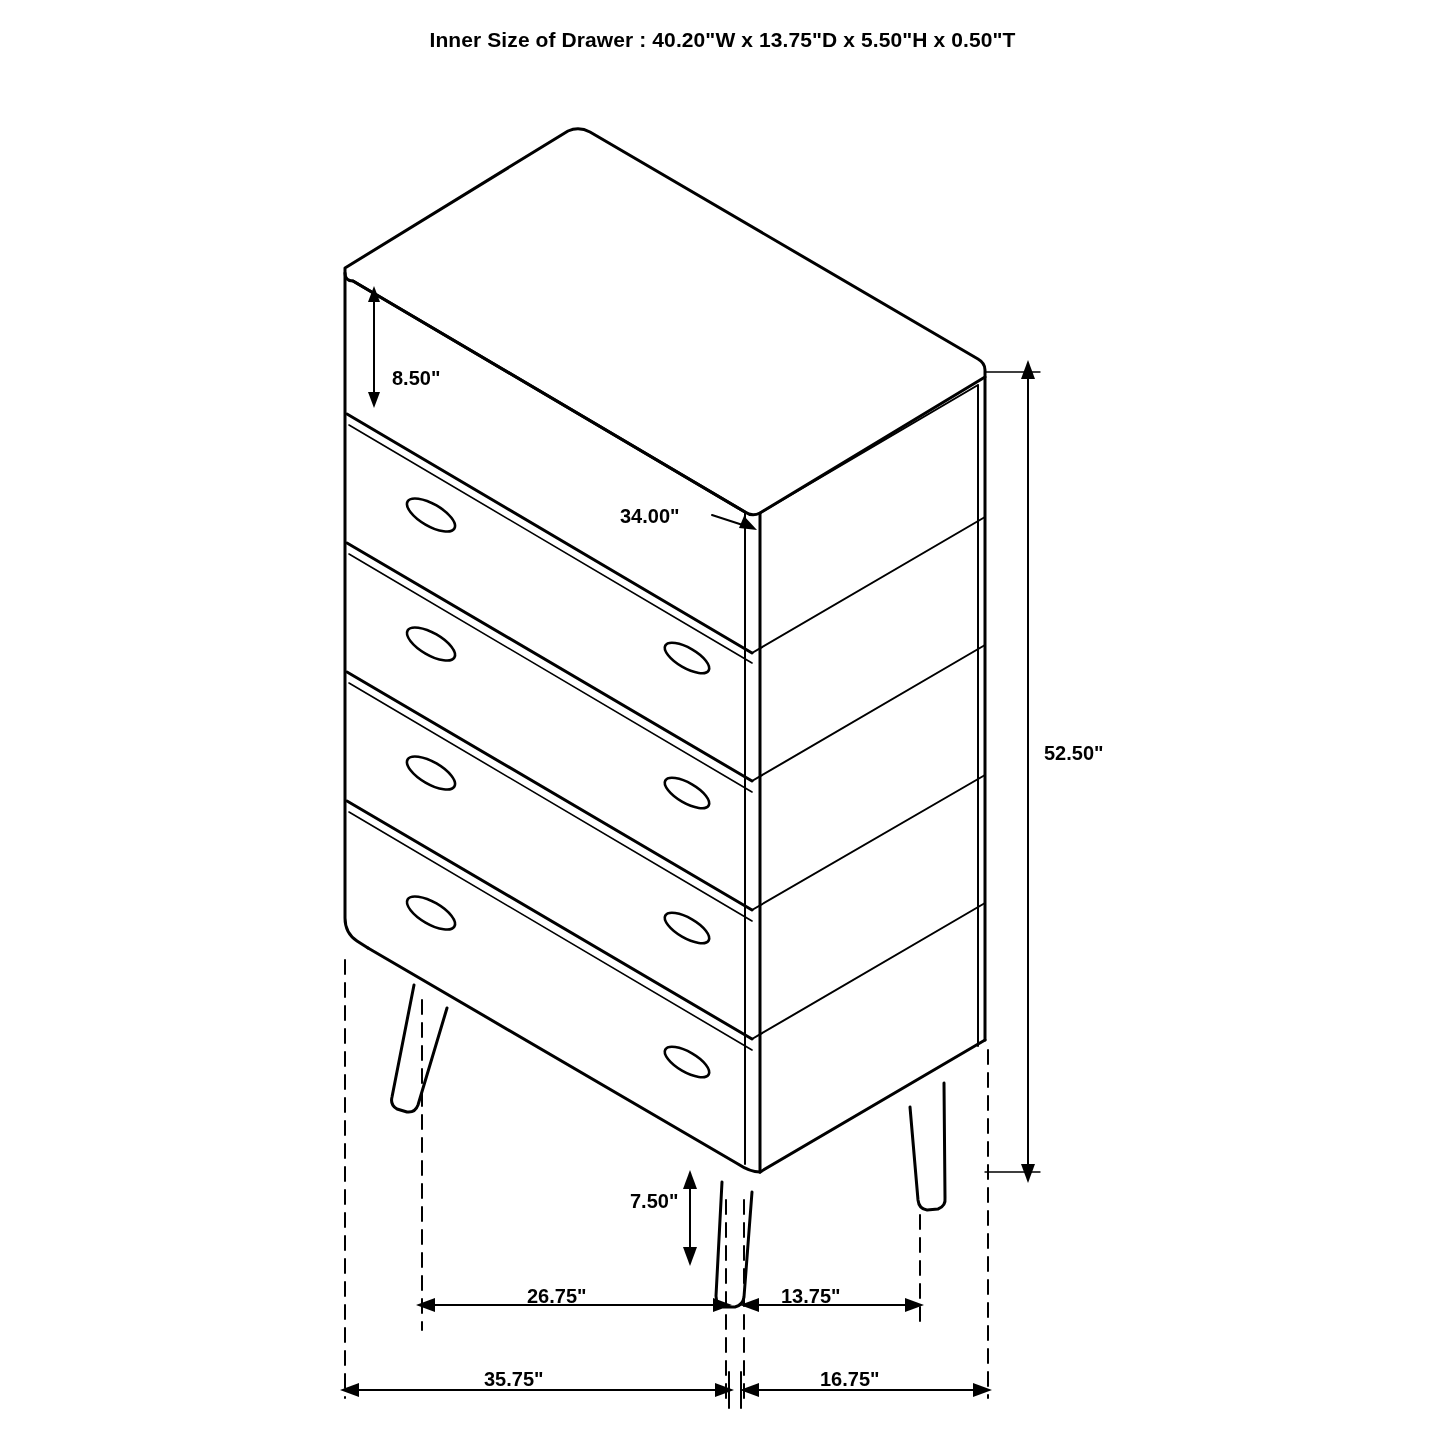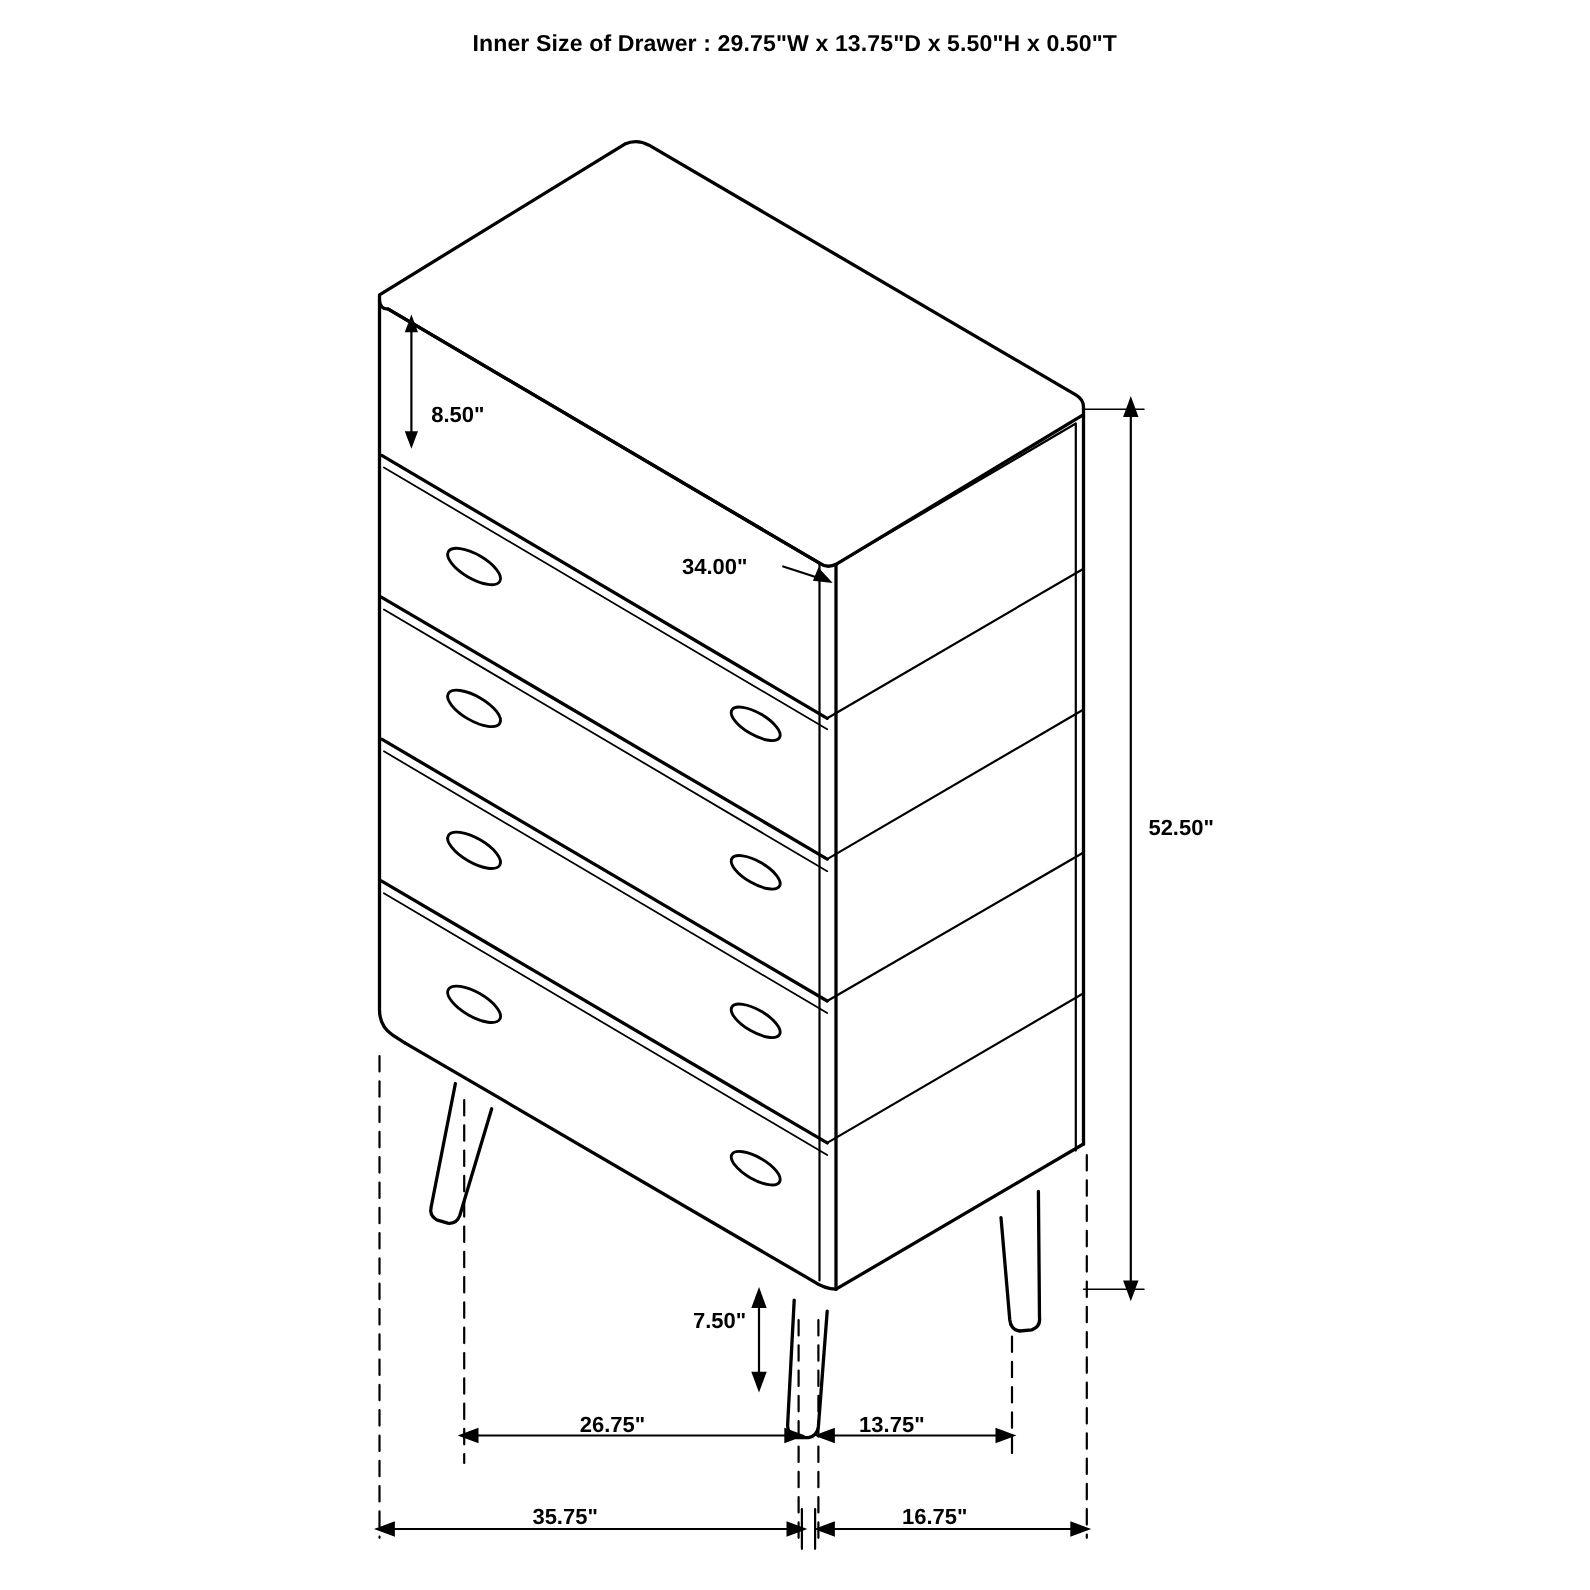--- a/index.html
+++ b/index.html
@@ -39,21 +39,21 @@
     font-weight: bold;
     color: #000000;
     white-space: nowrap;
   }
 </style>
 </head>
 <body>
 
 <div id="page">
 
-  <div id="title">Inner Size of Drawer : 29.75"W x 13.75"D x 5.50"H x 0.50"T</div>
+  <div id="title">Inner Size of Drawer : 40.20"W x 13.75"D x 5.50"H x 0.50"T</div>
 
   <svg class="drawing" viewBox="0 0 1445 1445">
     <g fill="none" stroke="#000000" stroke-width="3" stroke-linejoin="round" stroke-linecap="round">
 
       <path d="M 568,131 L 345,268 L 345,273 Q 345,281 353,281
                L 745,512 Q 752,517 760,513 L 985,377 L 985,370
                Q 985,363 978,359 L 590,132 Q 579,126 568,131 Z"></path>
 
       <path d="M 345,273 L 345,918 Q 345,933 357,941 L 368,948"></path>
 

